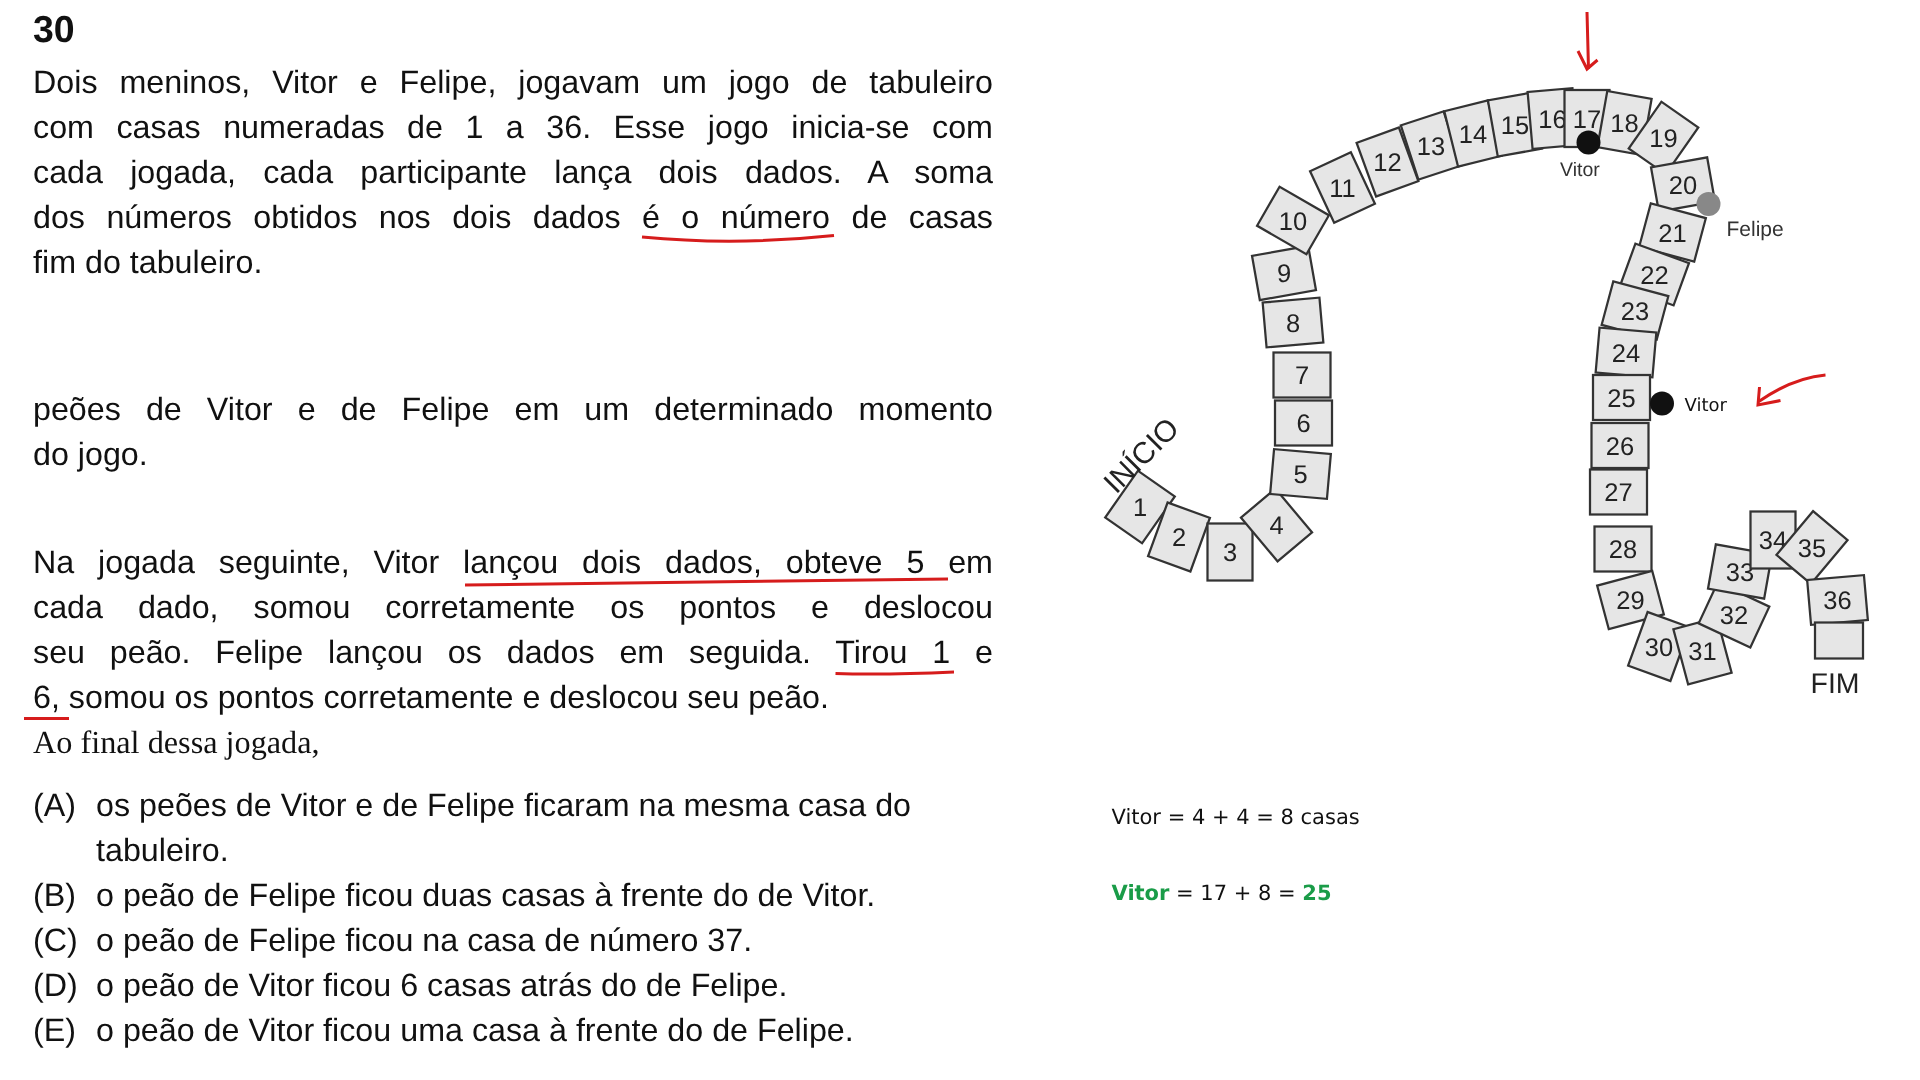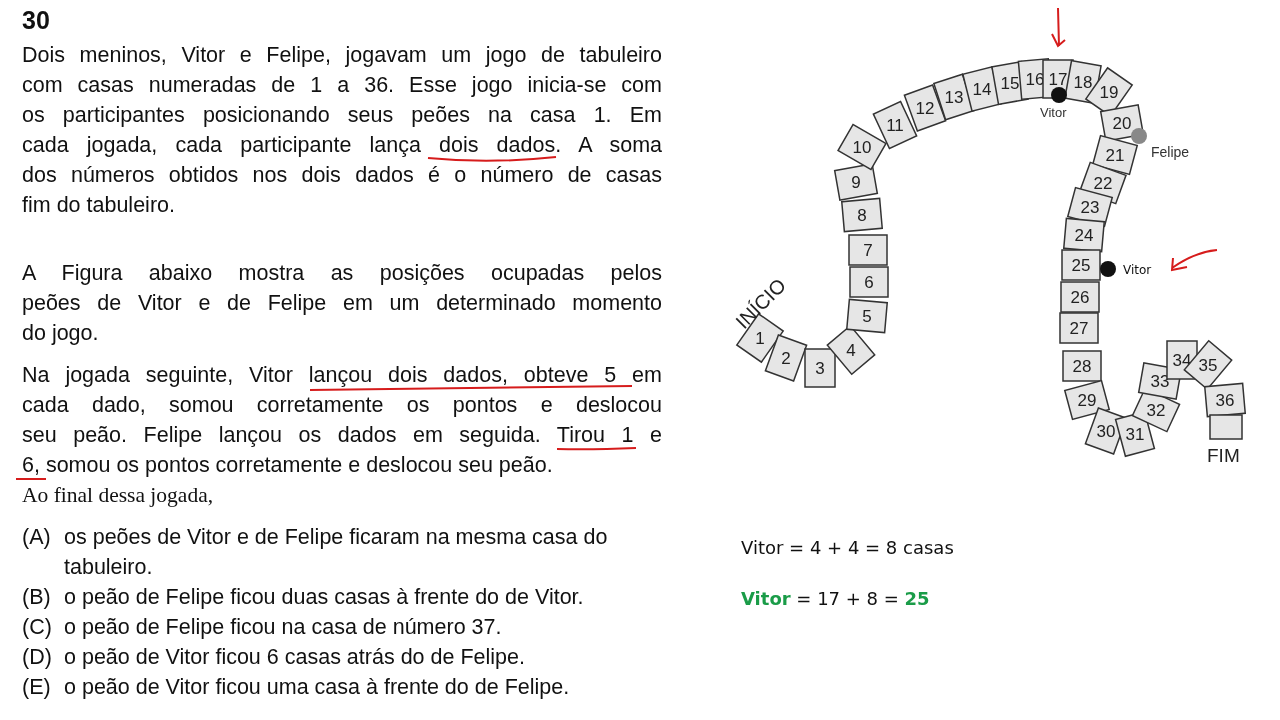--- a/index.html
+++ b/index.html
@@ -7,39 +7,37 @@
          font-family:"Liberation Sans", sans-serif; color:#111; }
   .question-num { position:absolute; left:22px; top:6px; font-size:25px; font-weight:bold; }
   .para { position:absolute; left:22px; width:640px; font-size:21.5px; line-height:30px; text-align:justify; }
   .para .line { display:block; white-space:nowrap; text-align:justify; text-align-last:justify; }
   .para .line.last { text-align-last:left; }
   .options { position:absolute; left:22px; top:522px; width:660px; font-size:21.5px; line-height:30px; }
   .opt { display:flex; }
   .opt .letter { width:42px; flex:none; }
   .opt .txt { flex:1; }
   .board { position:absolute; left:720px; top:0; width:560px; height:480px; }
-  .calc { position:absolute; left:741px; font-family:"DejaVu Sans", sans-serif; font-size:18px; color:#111; }
+  .calc { position:absolute; left:741px; font-family:"DejaVu Sans", sans-serif; font-size:14px; color:#111; }
   .green { color:#1a9c48; font-weight:bold; }
 </style>
 </head>
 <body>
 
 <div class="question-num">30</div>
 
 <div class="para" style="top:40px;">
   <span class="line">Dois meninos, Vitor e Felipe, jogavam um jogo de tabuleiro</span>
   <span class="line">com casas numeradas de 1 a 36. Esse jogo inicia-se com</span>
-  <span class="line">os participantes posicionando seus peões na casa 1. Em</span>
   <span class="line">cada jogada, cada participante lança dois dados. A soma</span>
   <span class="line">dos números obtidos nos dois dados é o número de casas</span>
   <span class="line last">fim do tabuleiro.</span>
 </div>
 
 <div class="para" style="top:258px;">
-  <span class="line">A Figura abaixo mostra as posições ocupadas pelos</span>
   <span class="line">peões de Vitor e de Felipe em um determinado momento</span>
   <span class="line last">do jogo.</span>
 </div>
 
 <div class="para" style="top:360px;">
   <span class="line">Na jogada seguinte, Vitor lançou dois dados, obteve 5 em</span>
   <span class="line">cada dado, somou corretamente os pontos e deslocou</span>
   <span class="line">seu peão. Felipe lançou os dados em seguida. Tirou 1 e</span>
   <span class="line last">6, somou os pontos corretamente e deslocou seu peão.</span>
 </div>

